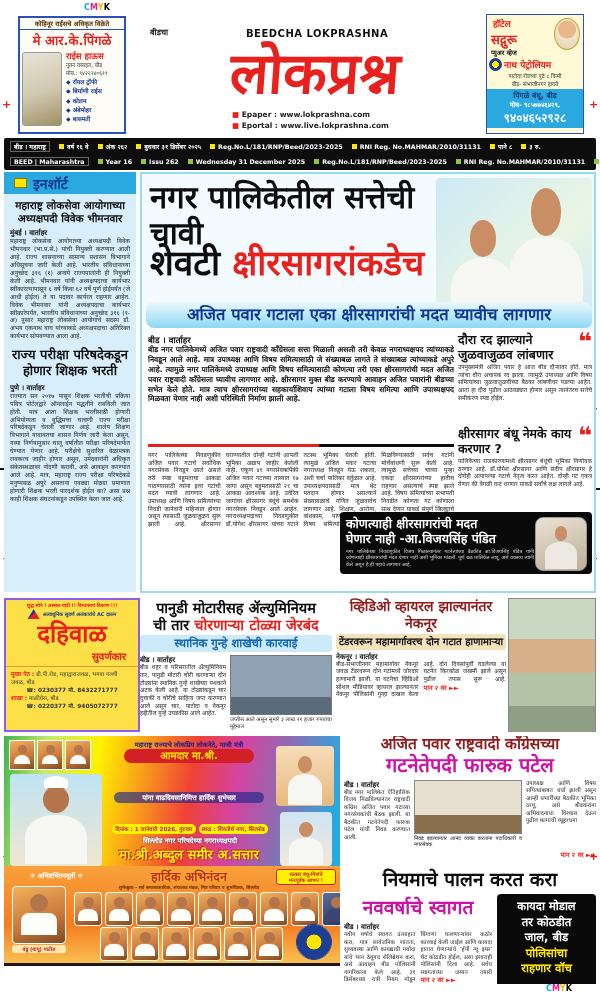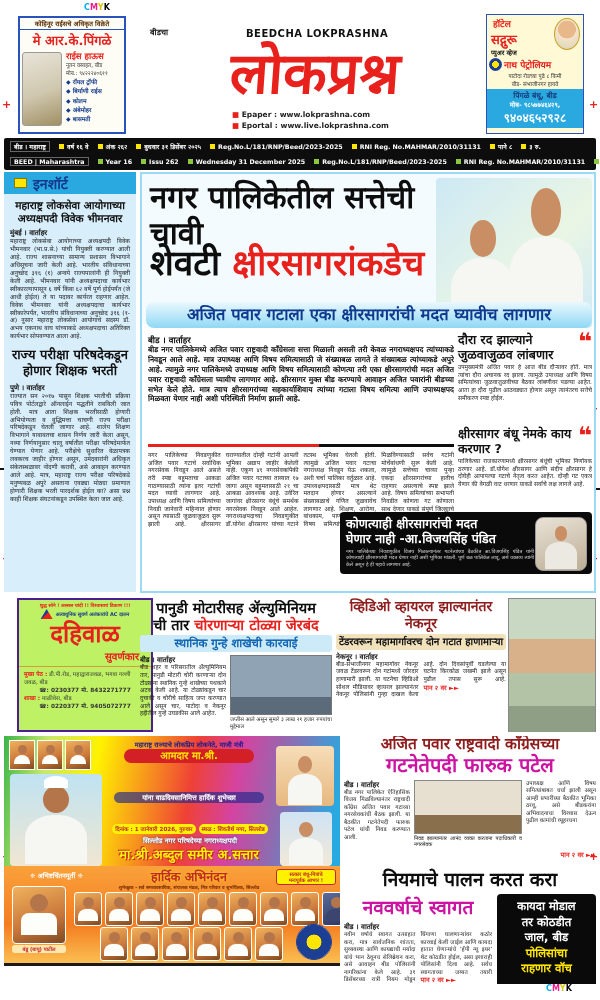--- a/index.html
+++ b/index.html
@@ -123,21 +123,21 @@
     <div class="dateline" style="margin-top:3px;">मुंबई । वार्ताहर</div>
     <div class="tiny jt" style="font-size:6.1px;">महाराष्ट्र लोकसेवा आयोगाच्या अध्यक्षपदी विवेक भीमनवार (भा.प्र.से.) यांची नियुक्ती करण्यात आली आहे. राज्य शासनाच्या सामान्य प्रशासन विभागाने अधिसूचना जारी केली आहे. भारतीय संविधानाच्या अनुच्छेद ३१६ (१) अन्वये राज्यपालांनी ही नियुक्ती केली आहे. भीमनवार यांनी अध्यक्षपदाचा कार्यभार स्वीकारल्यापासून ६ वर्षे किंवा ६२ वर्षे पूर्ण होईपर्यंत (जे आधी होईल) ते या पदावर कार्यरत राहणार आहेत. विवेक भीमनवार यांनी अध्यक्षपदाचा कार्यभार स्वीकारेपर्यंत, भारतीय संविधानाच्या अनुच्छेद ३१६ (१-अ) नुसार महाराष्ट्र लोकसेवा आयोगाचे सदस्य डॉ. अभय एकनाथ वाघ यांच्याकडे अध्यक्षपदाचा अतिरिक्त कार्यभार सोपवण्यात आला आहे.</div>
   </div>
   <div style="padding:7px 6px 0;">
     <div class="ctr" style="font-size:13px;font-weight:bold;color:#111;line-height:1.25;">राज्य परीक्षा परिषदेकडून होणार शिक्षक भरती</div>
     <div class="dateline" style="margin-top:3px;">पुणे । वार्ताहर</div>
     <div class="tiny jt" style="font-size:6.1px;">राज्यात सन २०१७ पासून शिक्षक भरतीची प्रक्रिया पवित्र पोर्टलद्वारे ऑनलाईन पद्धतीने राबविली जात होती. मात्र आता शिक्षक भरतीसाठी होणारी अभियोग्यता व बुद्धिमत्ता चाचणी राज्य परीक्षा परिषदेकडून घेतली जाणार आहे. शालेय शिक्षण विभागाने याबाबतचा शासन निर्णय जारी केला असून, नव्या निर्णयानुसार चालू वर्षातील परीक्षा परिषदेमार्फत घेण्यात येणार आहे. परीक्षेचे सुधारित वेळापत्रक लवकरच जाहीर होणार असून, उमेदवारांनी अधिकृत संकेतस्थळावर नोंदणी करावी, असे आवाहन करण्यात आले आहे. मात्र, महाराष्ट्र राज्य परीक्षा परिषदेकडे मनुष्यबळ अपुरे असताना एवढ्या मोठ्या प्रमाणात होणारी शिक्षक भरती पारदर्शक होईल का? असा प्रश्न काही शिक्षक संघटनांकडून उपस्थित केला जात आहे.</div>
   </div>
 </div>
 
-<div class="abs ovh" style="left:17px;top:598px;width:132px;height:130px;border:2px solid #4c1d95;background:#bef264;">
+<div class="abs ovh" style="left:4px;top:598px;width:132px;height:130px;border:2px solid #8b5cf6;background:#fde047;">
   <div class="ctr" style="font-size:4.8px;color:#e8211d;font-weight:bold;padding-top:2px;">शुद्ध सोने ! अस्सल चांदी !! विश्वासाचं ठिकाण !!!</div>
   <div style="display:flex;align-items:center;gap:3px;justify-content:center;margin-top:1px;">
     <div style="width:12px;height:10px;background:linear-gradient(135deg,#1c3f94 50%,#e8211d 50%);clip-path:polygon(50% 0,100% 100%,0 100%);"></div>
     <div style="font-size:5px;color:#14388c;font-weight:bold;">अत्याधुनिक सुवर्ण अलंकारांचे AC दालन</div>
   </div>
   <div class="ctr" style="font-size:24px;font-weight:900;color:#e8211d;line-height:30px;">दहिवाळ</div>
   <div style="font-size:10px;font-weight:bold;color:#e8211d;text-align:right;padding-right:12px;">सुवर्णकार</div>
   <div style="font-size:5.8px;color:#333;padding:3px 5px 0;border-top:1px solid #d89b3a;margin-top:3px;line-height:1.4;">
     <div><span style="color:#e8211d;font-weight:bold;">मुख्य पेठ :</span> <span>डी.पी.रोड, महाद्वाराजवळ, भगवा गल्ली जवळ, बीड</span></div>
     <div class="ctr" style="font-weight:bold;">☎: 0230377  मो. 8432271777</div>

